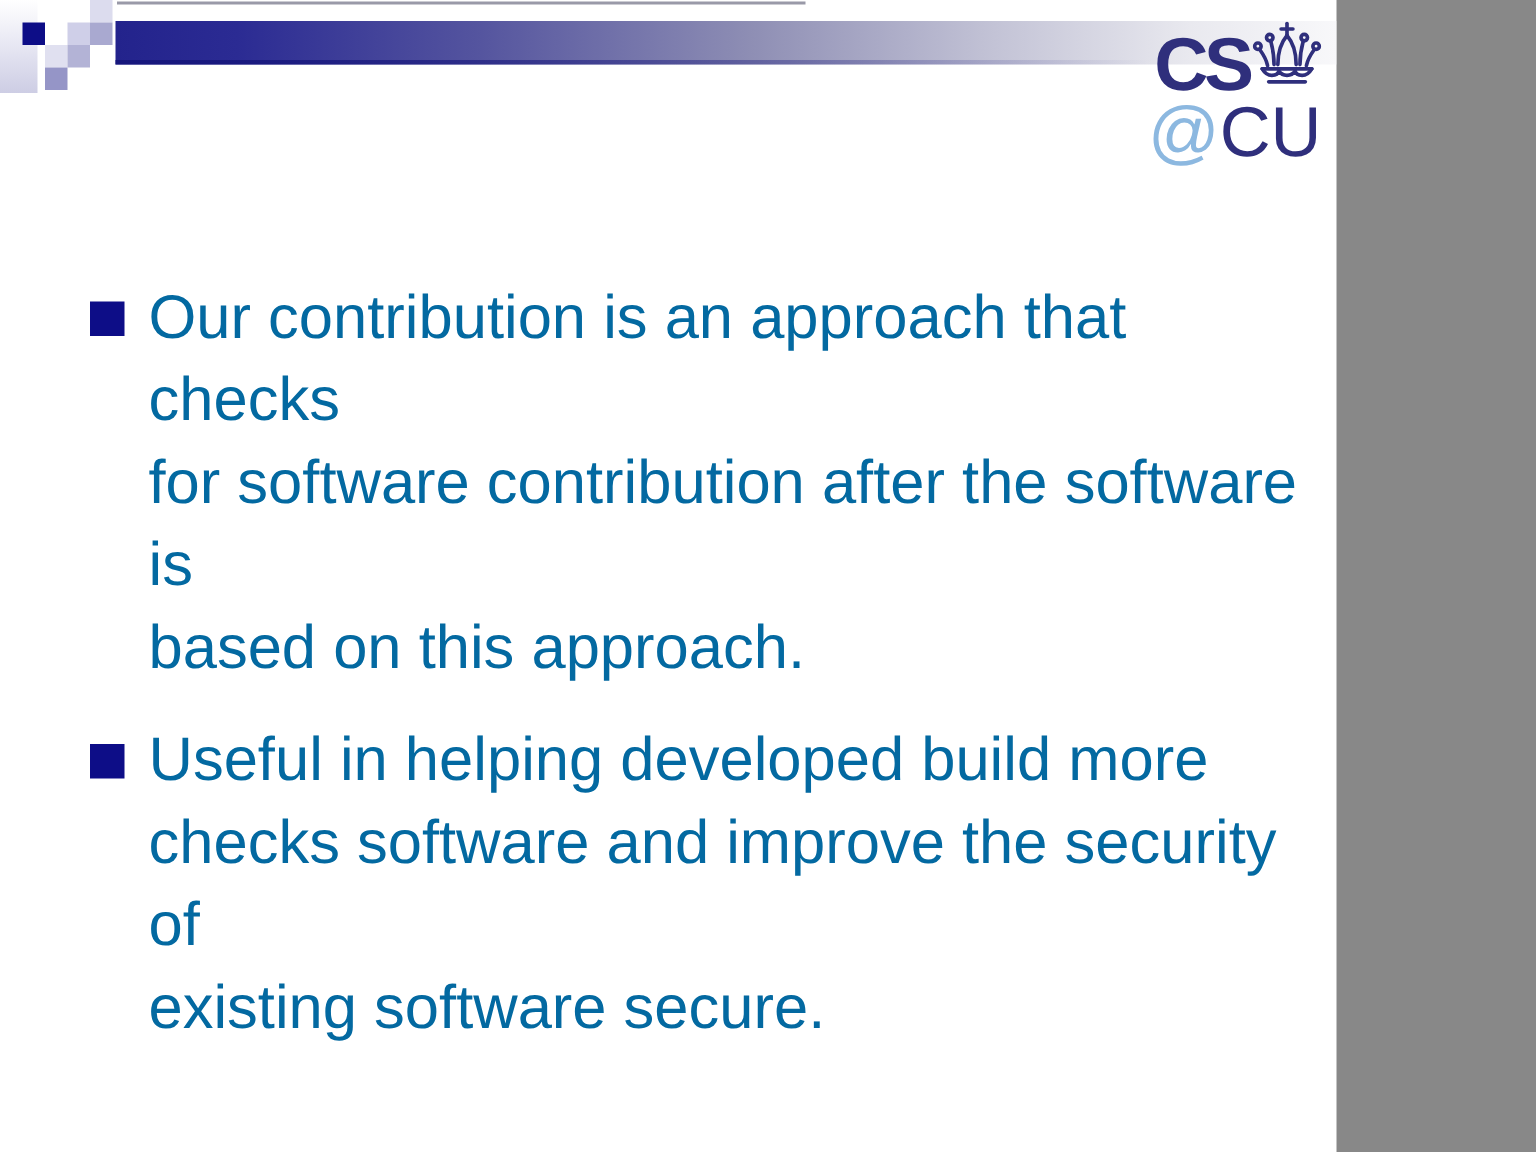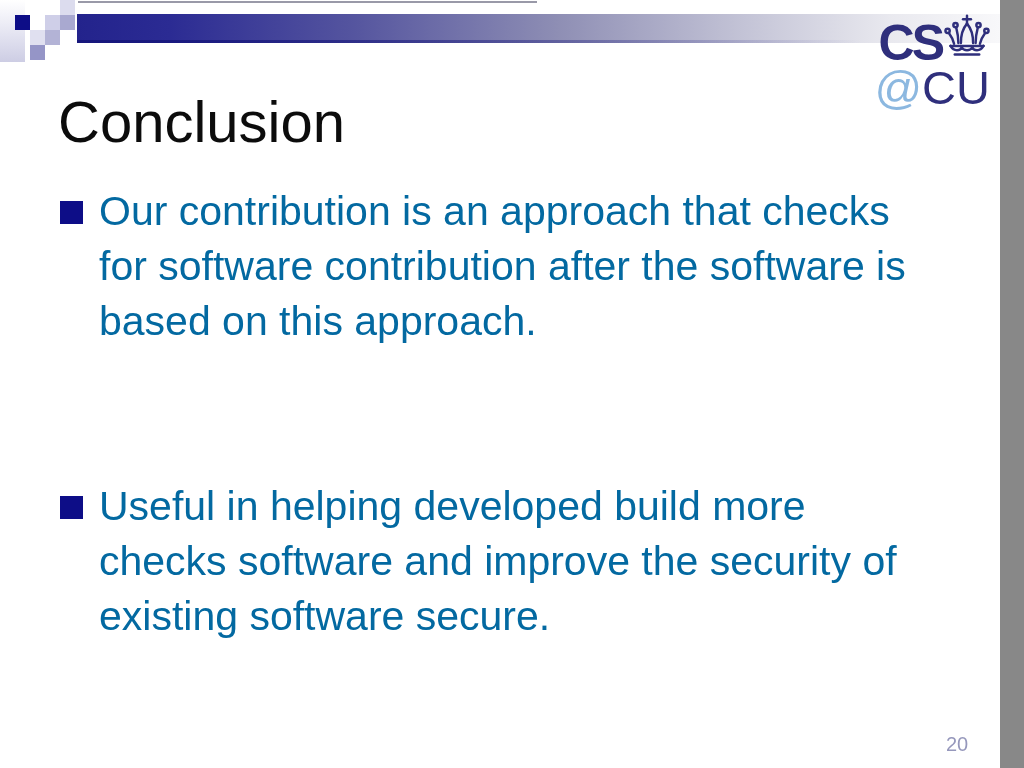--- a/index.html
+++ b/index.html
@@ -1,18 +1,18 @@
 <!DOCTYPE html>
 <html><head>
 <meta charset="utf-8">
 <style>
   html,body{margin:0;padding:0;background:#888;}
   #slide{
     position:relative;
-    width:1000px;height:768px;
+    width:891px;height:768px;
     background:#ffffff;
     overflow:hidden;
     font-family:"Liberation Sans","DejaVu Sans",sans-serif;
   }
   
   .top-thin-line{
     position:absolute;left:78px;top:1px;width:459px;height:2px;
     background:#62627a;opacity:.65;
   }
   .left-strip{
@@ -114,21 +114,20 @@
             <path d="M9 44 h46"></path>
             <path d="M9 44 q3.5 6 9 6 q5.5 0 6.5 -4 q2.5 4 7.5 4 q5 0 7.5 -4 q1 4 6.5 4 q5.5 0 9 -6"></path>
             <path d="M15 56 h34"></path>
           </g>
         </svg>
       </span>
     </div>
     <div class="logo-row2"><span class="logo-at">@</span><span class="logo-cu">CU</span></div>
   </div>
 
-  <div class="slide-title">Conclusion</div>
 
   <div class="bullet-item b1">
     <span class="bullet-marker"></span>
     <div class="bullet-text">
       <div>Our contribution is an approach that checks</div>
       <div>for software contribution after the software is</div>
       <div>based on this approach.</div>
     </div>
   </div>
 

